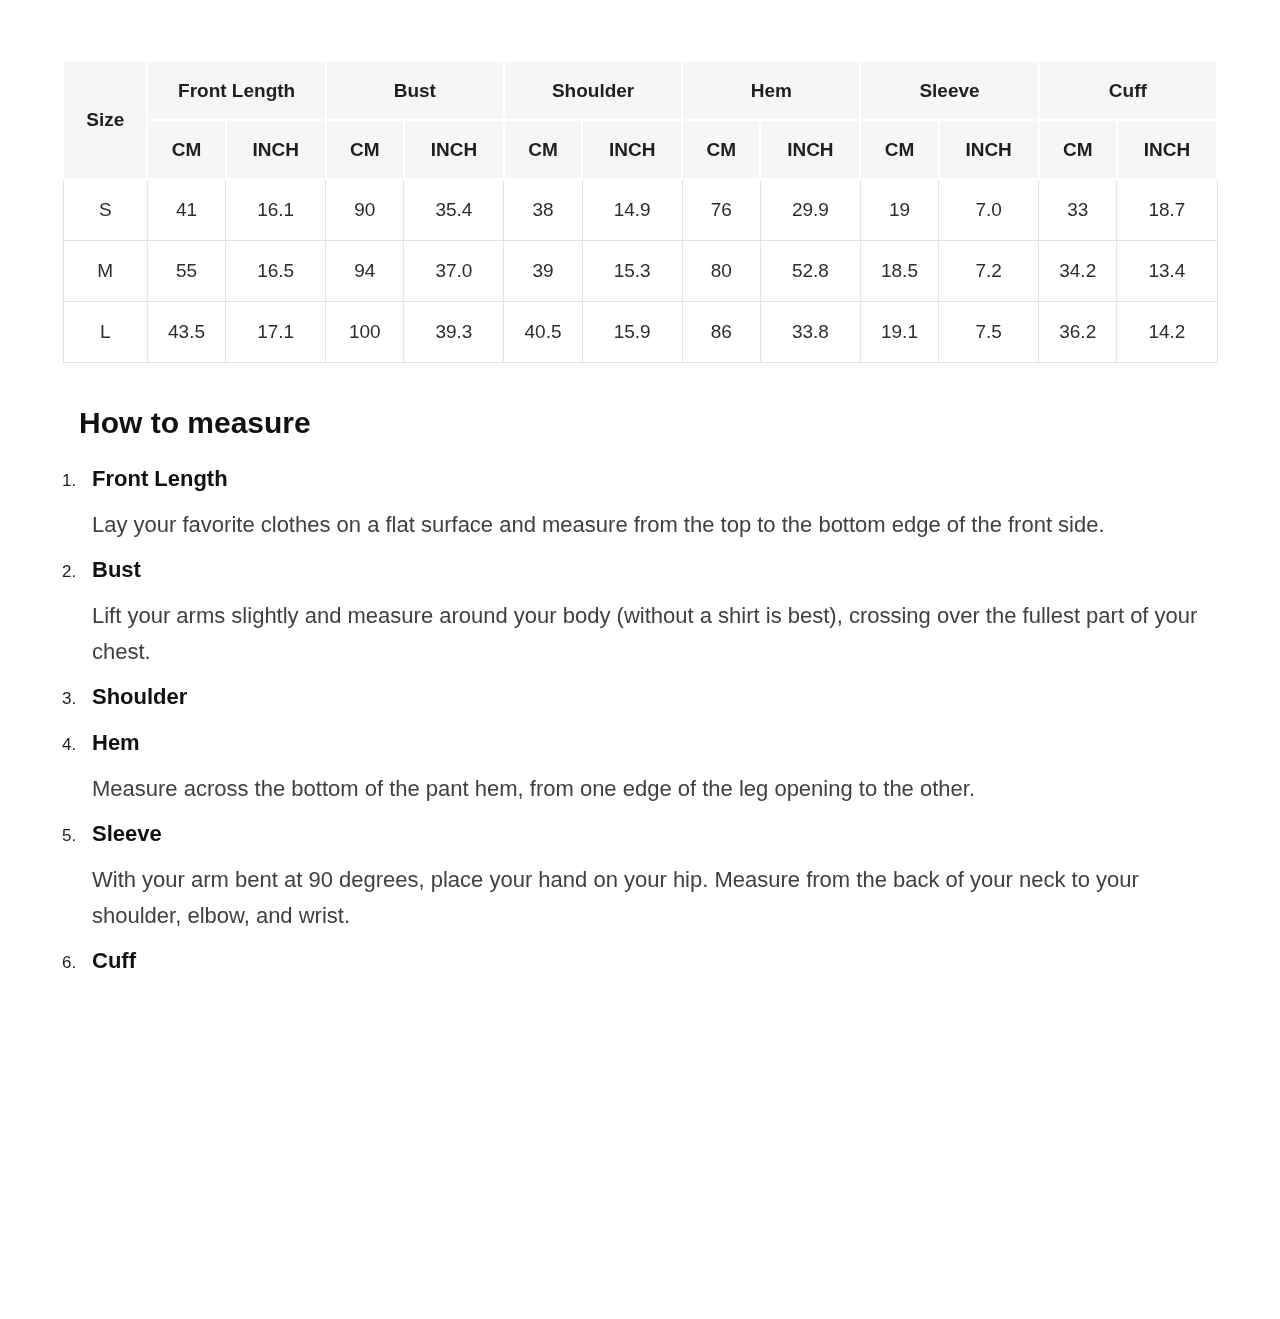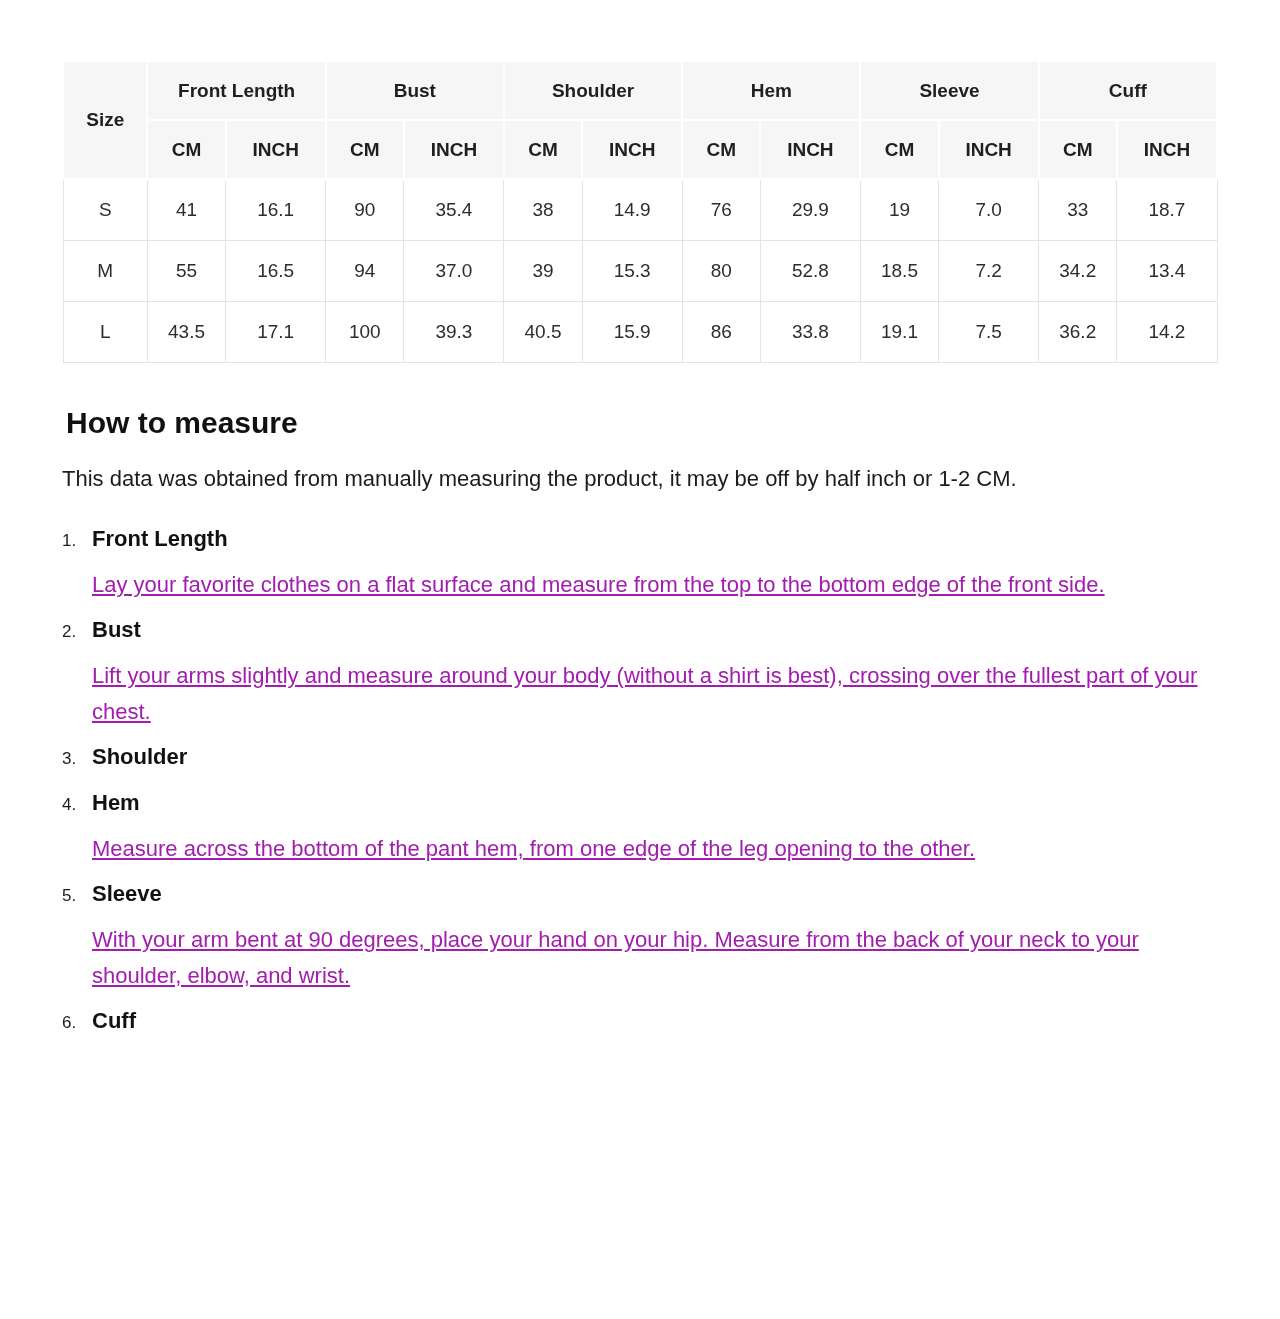--- a/index.html
+++ b/index.html
@@ -45,21 +45,21 @@
     font-weight: normal;
     color: #2d2d2d;
     height: 61px;
   }
   col.c-size  { width: 7.3%; }
   col.c-cm    { width: 6.75%; }
   col.c-inch  { width: 8.65%; }
 
   
   .howto-title {
-    margin: 42px 0 20px 4px;
+    margin: 42px 0 20px 17px;
     font-size: 30px;
     line-height: 36px;
     font-weight: bold;
     color: #111111;
   }
   .howto-intro {
     margin: 0 0 24px 0;
     font-size: 22px;
     line-height: 36px;
     color: #1c1c1c;
@@ -88,22 +88,21 @@
   .item-title {
     font-size: 22px;
     line-height: 36px;
     font-weight: bold;
     color: #111111;
   }
   .item-desc {
     margin: 0 0 9px 30px;
     font-size: 22px;
     line-height: 36px;
-    color: #a21caf;
-    text-decoration: underline;
+    color: #404040;
   }
 </style>
 </head>
 <body>
 
 <div class="page">
 
   <table class="size-chart">
     <colgroup>
       <col class="c-size">
@@ -189,21 +188,20 @@
         <td>19.1</td>
         <td>7.5</td>
         <td>36.2</td>
         <td>14.2</td>
       </tr>
     </tbody>
   </table>
 
   <h2 class="howto-title">How to measure</h2>
 
-  <p class="howto-intro">This data was obtained from manually measuring the product, it may be off by half inch or 1-2 CM.</p>
 
   <ol class="measure-list">
     <li>
       <div class="item-head">
         <span class="item-num">1.</span>
         <span class="item-title">Front Length</span>
       </div>
       <p class="item-desc">Lay your favorite clothes on a flat surface and measure from the top to the bottom edge of the front side.</p>
     </li>
     <li>

